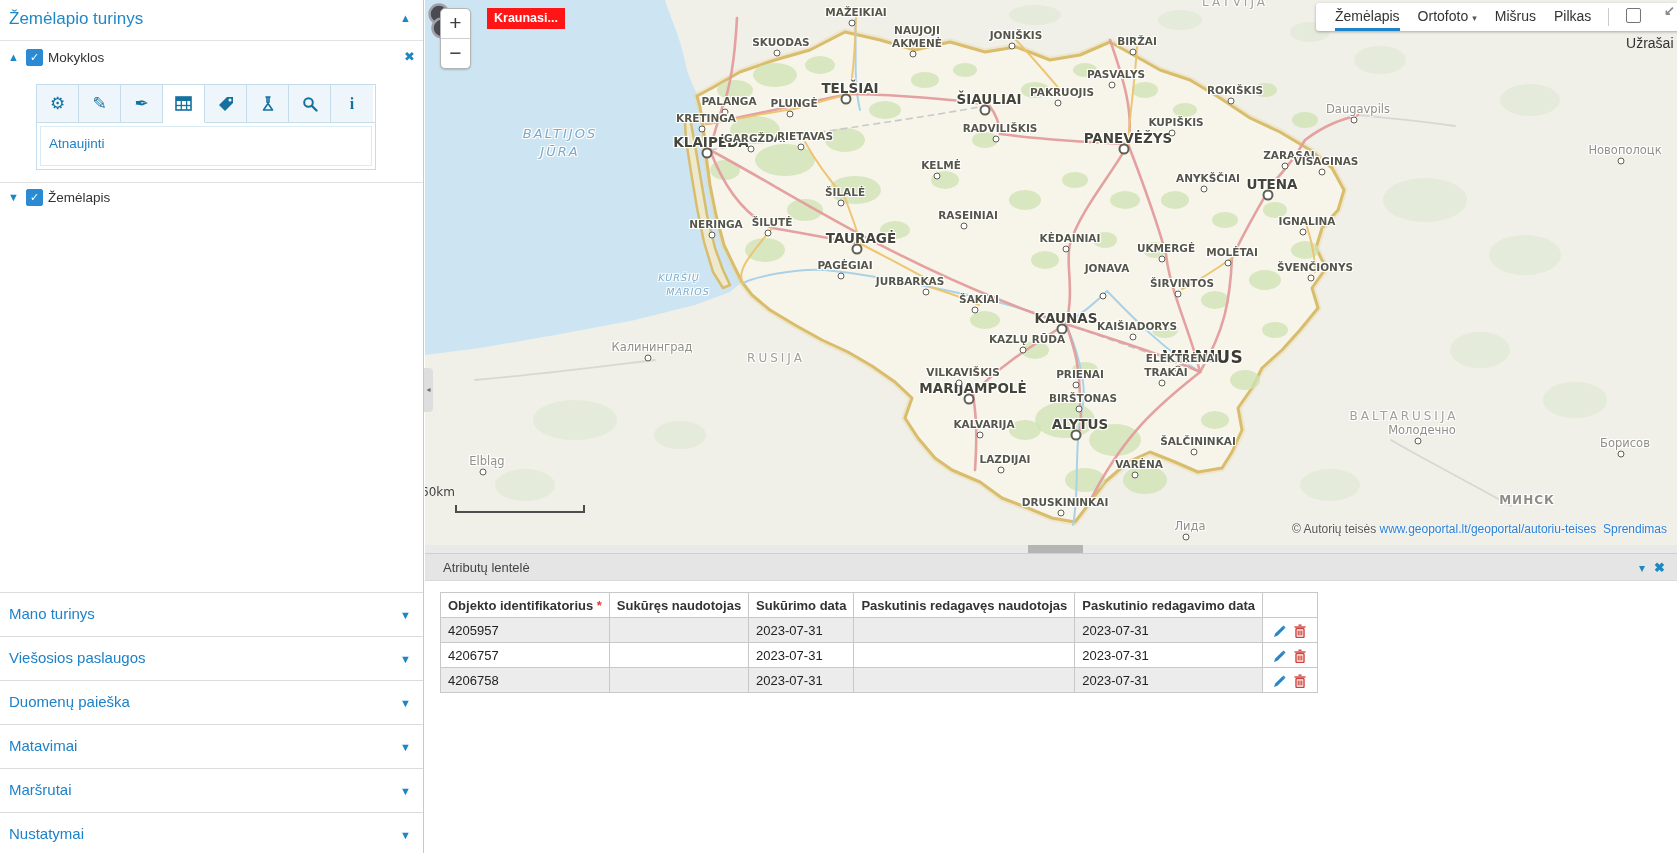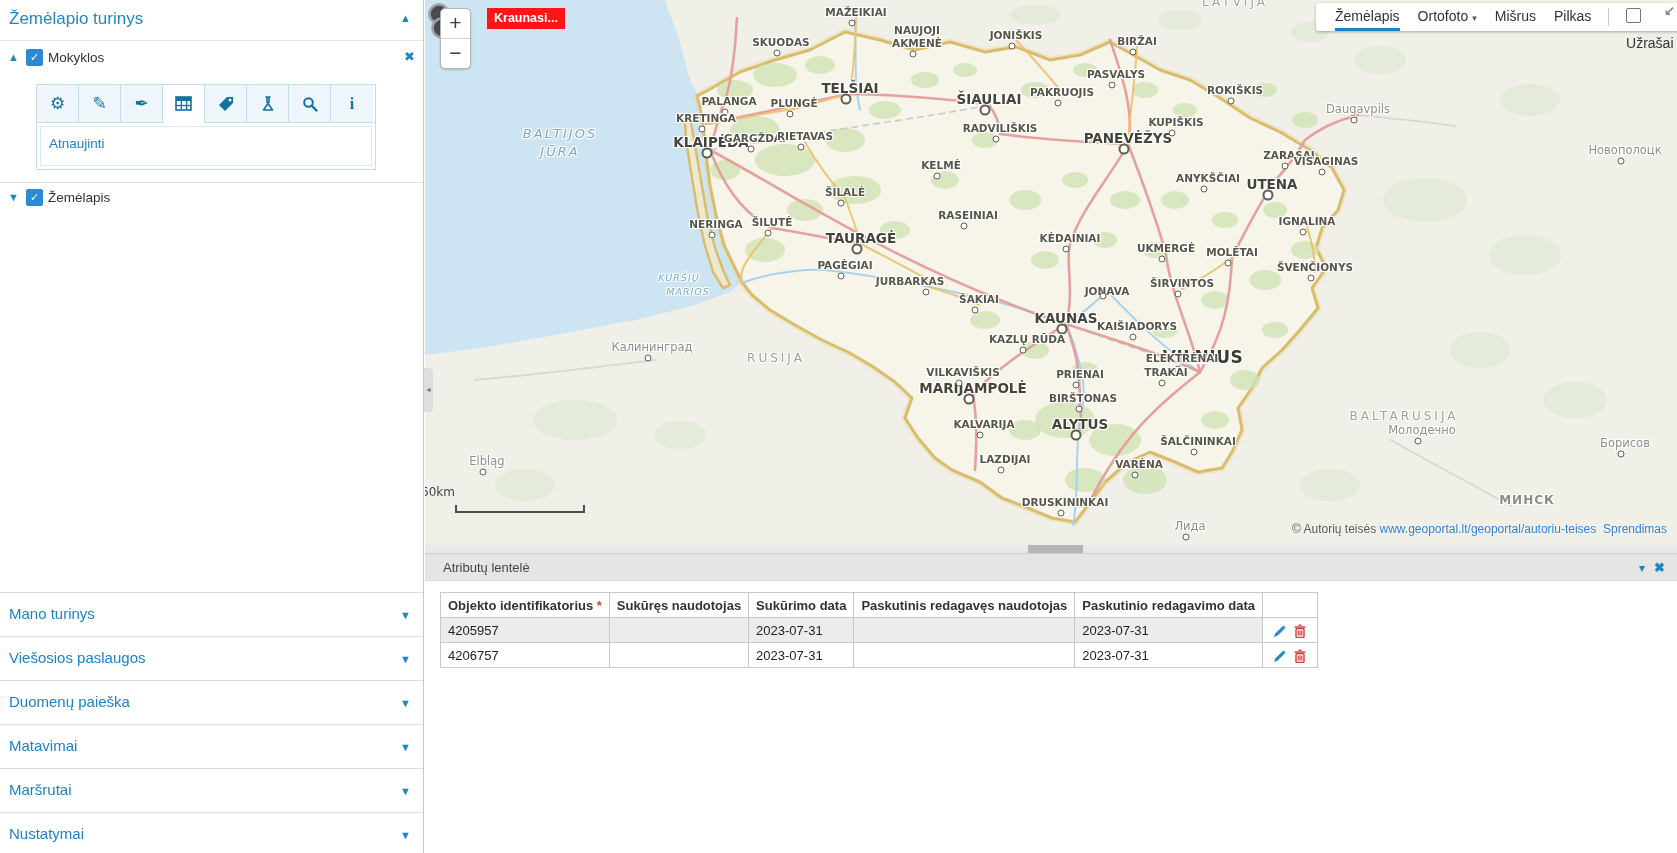--- a/index.html
+++ b/index.html
@@ -426,21 +426,21 @@
         <span class="mlabel c-town" style="left: 741px; top: 248px;">UKMERGĖ</span>
         <span class="dot" style="left: 737px; top: 259px;"></span>
         <span class="mlabel c-town" style="left: 807px; top: 252px;">MOLĖTAI</span>
         <span class="dot" style="left: 803px; top: 263px;"></span>
         <span class="mlabel c-town" style="left: 890px; top: 267px;">ŠVENČIONYS</span>
         <span class="dot" style="left: 886px; top: 278px;"></span>
         <span class="mlabel c-town" style="left: 420px; top: 265px;">PAGĖGIAI</span>
         <span class="dot" style="left: 416px; top: 276px;"></span>
         <span class="mlabel c-town" style="left: 485px; top: 281px;">JURBARKAS</span>
         <span class="dot" style="left: 501px; top: 292px;"></span>
-        <span class="mlabel c-town" style="left: 682px; top: 291px;">JONAVA</span>
+        <span class="mlabel c-town" style="left: 682px; top: 268px;">JONAVA</span>
         <span class="dot" style="left: 678px; top: 296px;"></span>
         <span class="mlabel c-town" style="left: 757px; top: 283px;">ŠIRVINTOS</span>
         <span class="dot" style="left: 753px; top: 294px;"></span>
         <span class="mlabel c-town" style="left: 554px; top: 299px;">ŠAKIAI</span>
         <span class="dot" style="left: 550px; top: 310px;"></span>
         <span class="mlabel c-town" style="left: 712px; top: 326px;">KAIŠIADORYS</span>
         <span class="dot" style="left: 708px; top: 337px;"></span>
         <span class="mlabel c-town" style="left: 602px; top: 339px;">KAZLŲ RŪDA</span>
         <span class="dot" style="left: 598px; top: 350px;"></span>
         <span class="mlabel c-town" style="left: 757px; top: 358px;">ELEKTRĖNAI</span>
@@ -570,16 +570,34 @@
                 <path d="M10.4 1.4 L12.6 3.6 L11.8 4.4 L9.6 2.2 Z" fill="#2b86c8"></path>
               </svg><svg class="row-icon" viewBox="0 0 14 14">
                 <rect x="3" y="4.5" width="8" height="9" rx="1" fill="none" stroke="#d43f3a" stroke-width="1.4"></rect>
                 <line x1="1.5" y1="3" x2="12.5" y2="3" stroke="#d43f3a" stroke-width="1.4"></line>
                 <line x1="5.5" y1="1.2" x2="8.5" y2="1.2" stroke="#d43f3a" stroke-width="1.4"></line>
                 <line x1="5.2" y1="6.5" x2="5.2" y2="11.5" stroke="#d43f3a" stroke-width="1.2"></line>
                 <line x1="7" y1="6.5" x2="7" y2="11.5" stroke="#d43f3a" stroke-width="1.2"></line>
                 <line x1="8.8" y1="6.5" x2="8.8" y2="11.5" stroke="#d43f3a" stroke-width="1.2"></line>
               </svg></td>
           </tr>
+          <tr>
+            <td style="width: 148px;">4206758</td>
+            <td style="width: 121px;"></td>
+            <td style="width: 88px;">2023-07-31</td>
+            <td style="width: 201px;"></td>
+            <td style="width: 163px;">2023-07-31</td>
+            <td class="act"><svg class="row-icon" viewBox="0 0 14 14">
+                <path d="M1 13 L2.2 9.6 L9.6 2.2 L11.8 4.4 L4.4 11.8 Z" fill="#2b86c8"></path>
+                <path d="M10.4 1.4 L12.6 3.6 L11.8 4.4 L9.6 2.2 Z" fill="#2b86c8"></path>
+              </svg><svg class="row-icon" viewBox="0 0 14 14">
+                <rect x="3" y="4.5" width="8" height="9" rx="1" fill="none" stroke="#d43f3a" stroke-width="1.4"></rect>
+                <line x1="1.5" y1="3" x2="12.5" y2="3" stroke="#d43f3a" stroke-width="1.4"></line>
+                <line x1="5.5" y1="1.2" x2="8.5" y2="1.2" stroke="#d43f3a" stroke-width="1.4"></line>
+                <line x1="5.2" y1="6.5" x2="5.2" y2="11.5" stroke="#d43f3a" stroke-width="1.2"></line>
+                <line x1="7" y1="6.5" x2="7" y2="11.5" stroke="#d43f3a" stroke-width="1.2"></line>
+                <line x1="8.8" y1="6.5" x2="8.8" y2="11.5" stroke="#d43f3a" stroke-width="1.2"></line>
+              </svg></td>
+          </tr>
         </tbody>
     </table>
   </section>
 </div>
 
 </body></html>

